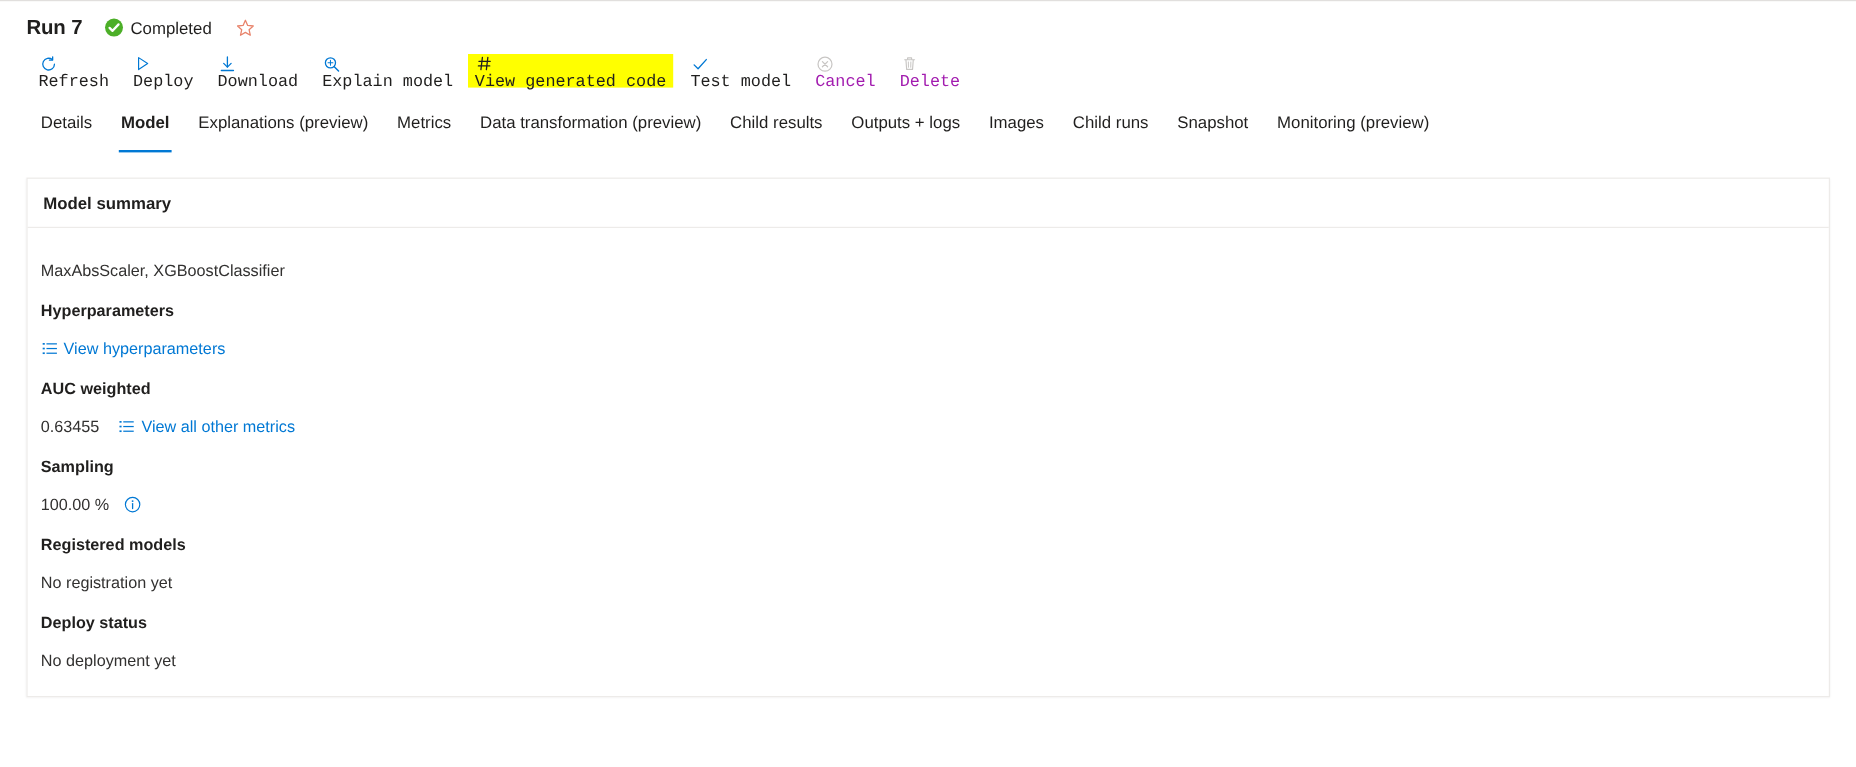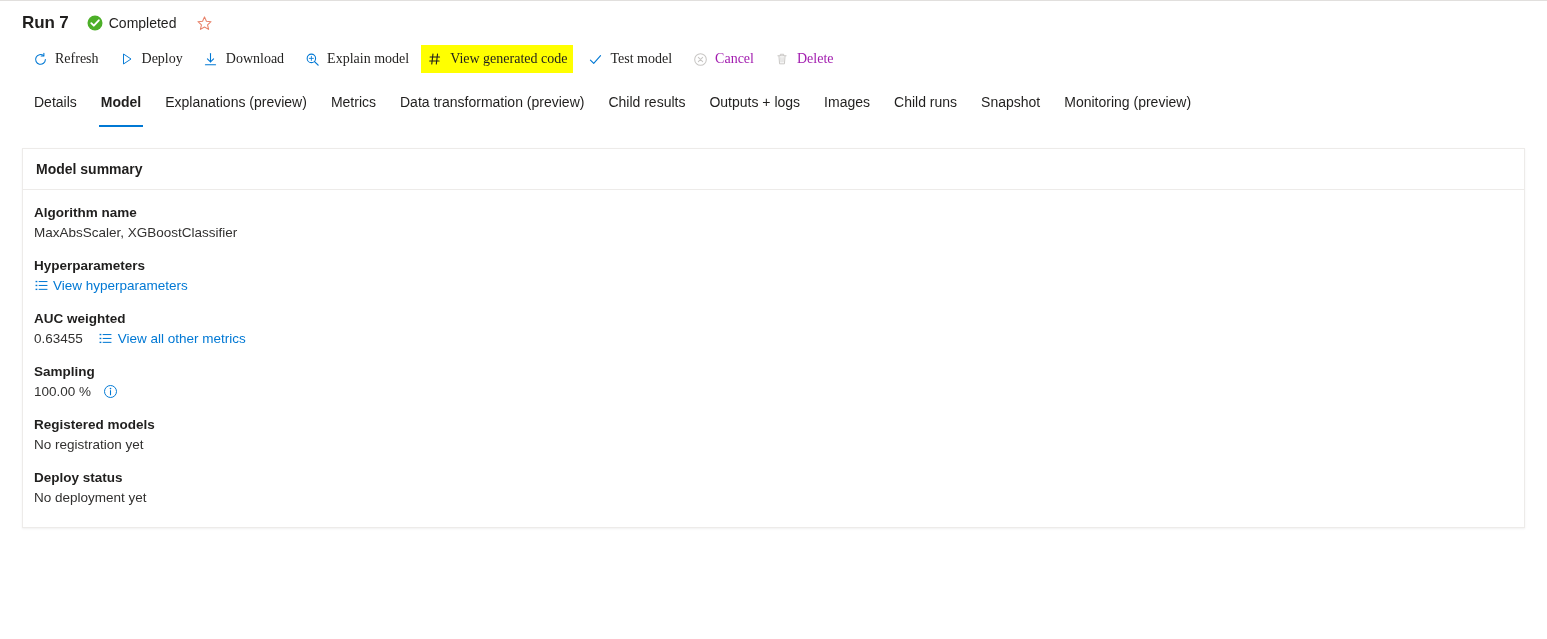--- a/index.html
+++ b/index.html
@@ -71,29 +71,30 @@
   .command-bar {
     position: absolute;
     top: 45px;
     left: 24px;
     display: flex;
     align-items: center;
     height: 28px;
   }
   .cmd {
     display: flex;
-    align-items: center;
+    align-items: flex-start;
     height: 28px;
     padding: 0 8px;
     margin-right: 4px;
     cursor: pointer;
     white-space: nowrap;
     background: transparent;
     border: none;
-    font-family: Liberation Serif, serif;
+    font-family: Liberation Mono, monospace;
+    flex-direction: column;
   }
   .cmd .ico {
     width: 16px;
     height: 16px;
     margin-right: 7px;
     display: flex;
     align-items: center;
     justify-content: center;
     flex: none;
   }
@@ -180,20 +181,21 @@
     color: #201f1e;
     line-height: 19px;
     margin-bottom: 1px;
   }
   .field-value {
     font-size: 13.5px;
     color: #323130;
     line-height: 19px;
     display: flex;
     align-items: center;
+    margin-top: 13px;
   }
   .field-value .vtext { white-space: nowrap; }
 
   .link {
     display: inline-flex;
     align-items: center;
     color: #0078d4;
     font-size: 13.5px;
     line-height: 19px;
     cursor: pointer;
@@ -370,21 +372,20 @@
 
 <div class="card">
 
   <div class="card-header">
     <span class="card-title">Model summary</span>
   </div>
 
   <div class="card-body">
 
     <div class="field">
-      <div class="field-label">Algorithm name</div>
       <div class="field-value">
         <span class="vtext">MaxAbsScaler, XGBoostClassifier</span>
       </div>
     </div>
 
     <div class="field">
       <div class="field-label">Hyperparameters</div>
       <div class="field-value">
         <span class="link">
           <span class="ico">

